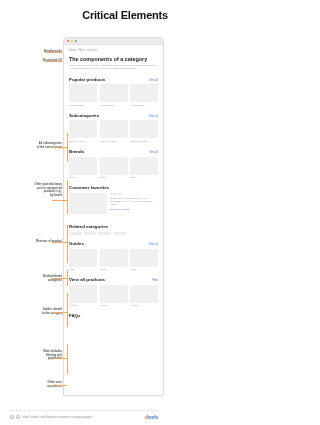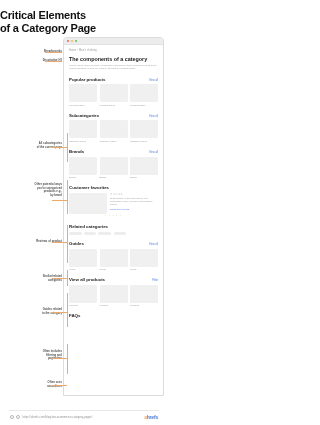--- a/index.html
+++ b/index.html
@@ -7,21 +7,21 @@
     width: 168px; height: 425px;
     background: #ffffff;
     font-family: "Liberation Sans", sans-serif;
     overflow: hidden;
   }
   .page { position: relative; width: 168px; height: 425px; background: #fff; }
 
   
   .title {
     position: absolute; top: 9px; left: 0; width: 168px;
-    text-align: left;
+    text-align: right;
     font-size: 11px; font-weight: bold; line-height: 13px;
     color: #111; letter-spacing: -0.2px;
   }
   .title .l2 { display: block; }
 
   
   .browser {
     position: absolute; left: 63px; top: 37px;
     width: 101px; height: 359px;
     background: #fff;
@@ -101,21 +101,20 @@
   .brand .acc { color: #f0a868; }
   .f-rule { position: absolute; left: 9px; bottom: 15px; width: 150px; height: .5px; background: #e8e8e8; }
 </style>
 </head>
 <body>
 
 <div class="page">
 
   <div class="title">
     <span>Critical Elements</span>
-    <span class="l2">of a Category Page</span>
   </div>
 
   <div class="browser">
     <div class="chrome">
       <span class="dot r"></span>
       <span class="dot y"></span>
       <span class="dot g"></span>
     </div>
 
     <div class="viewport">

